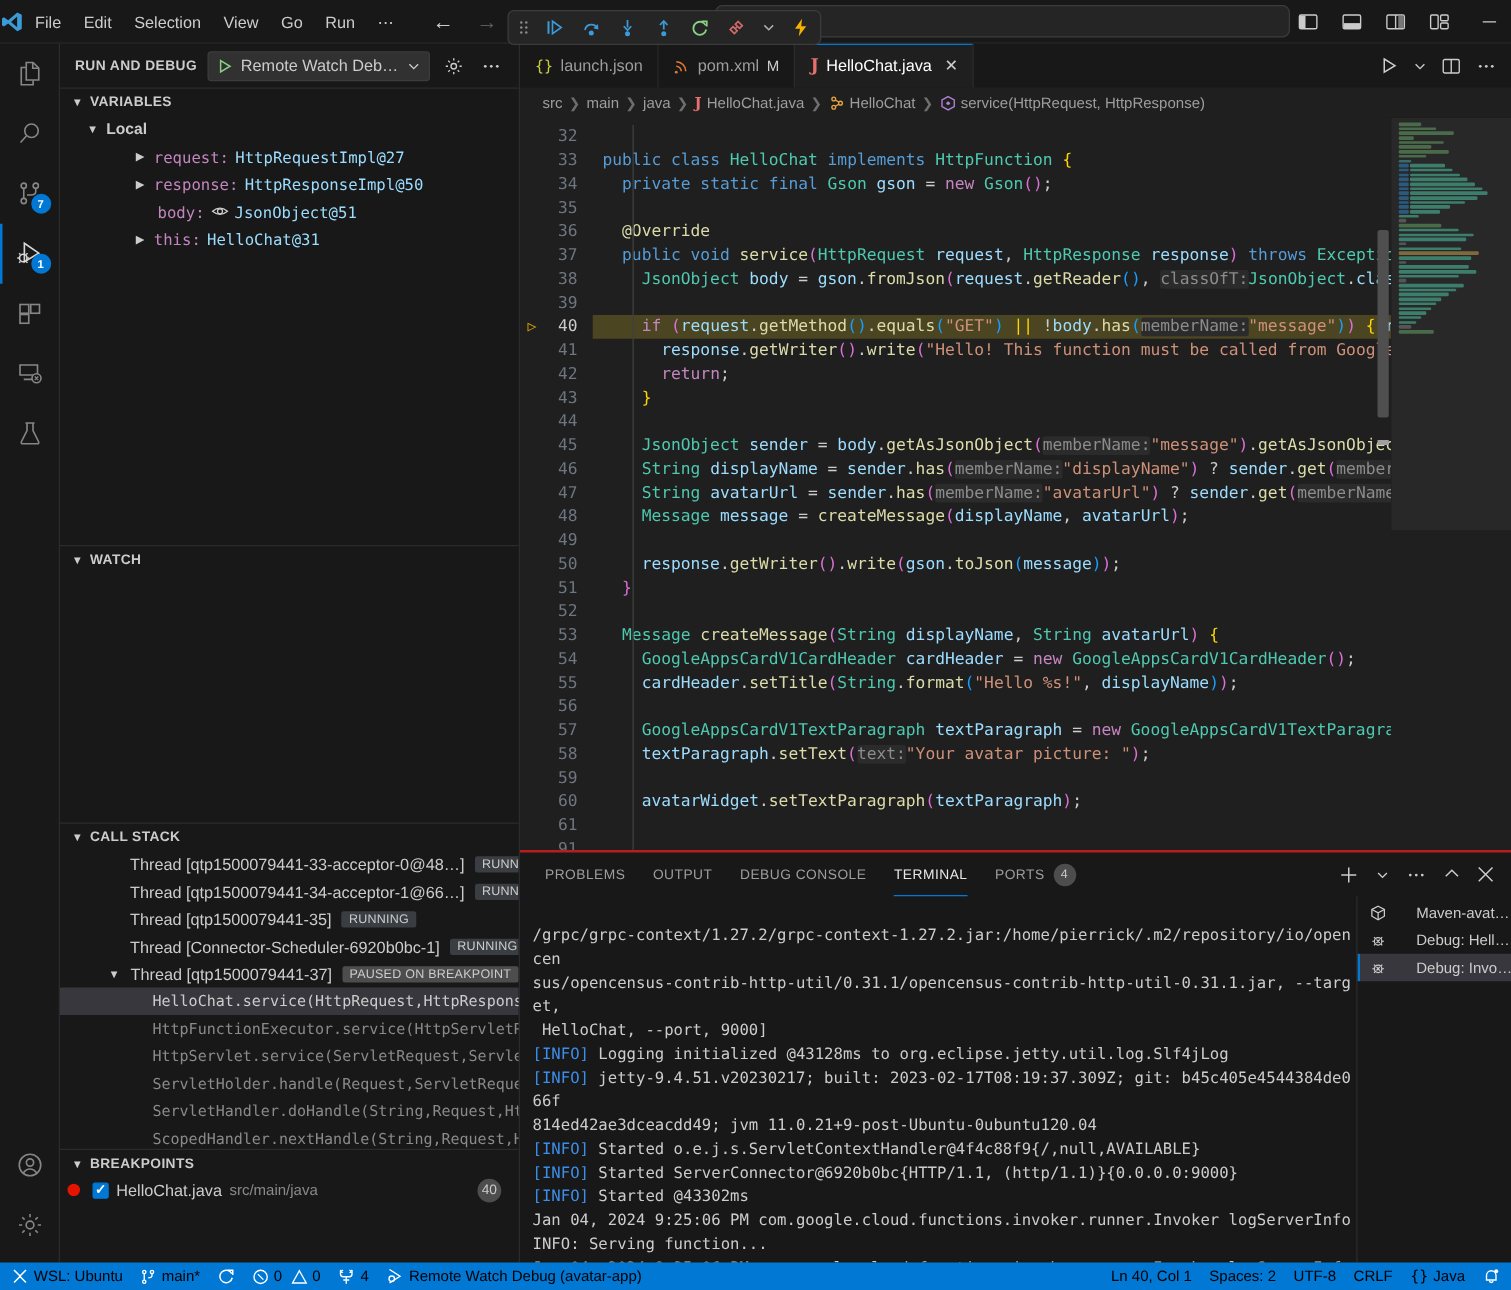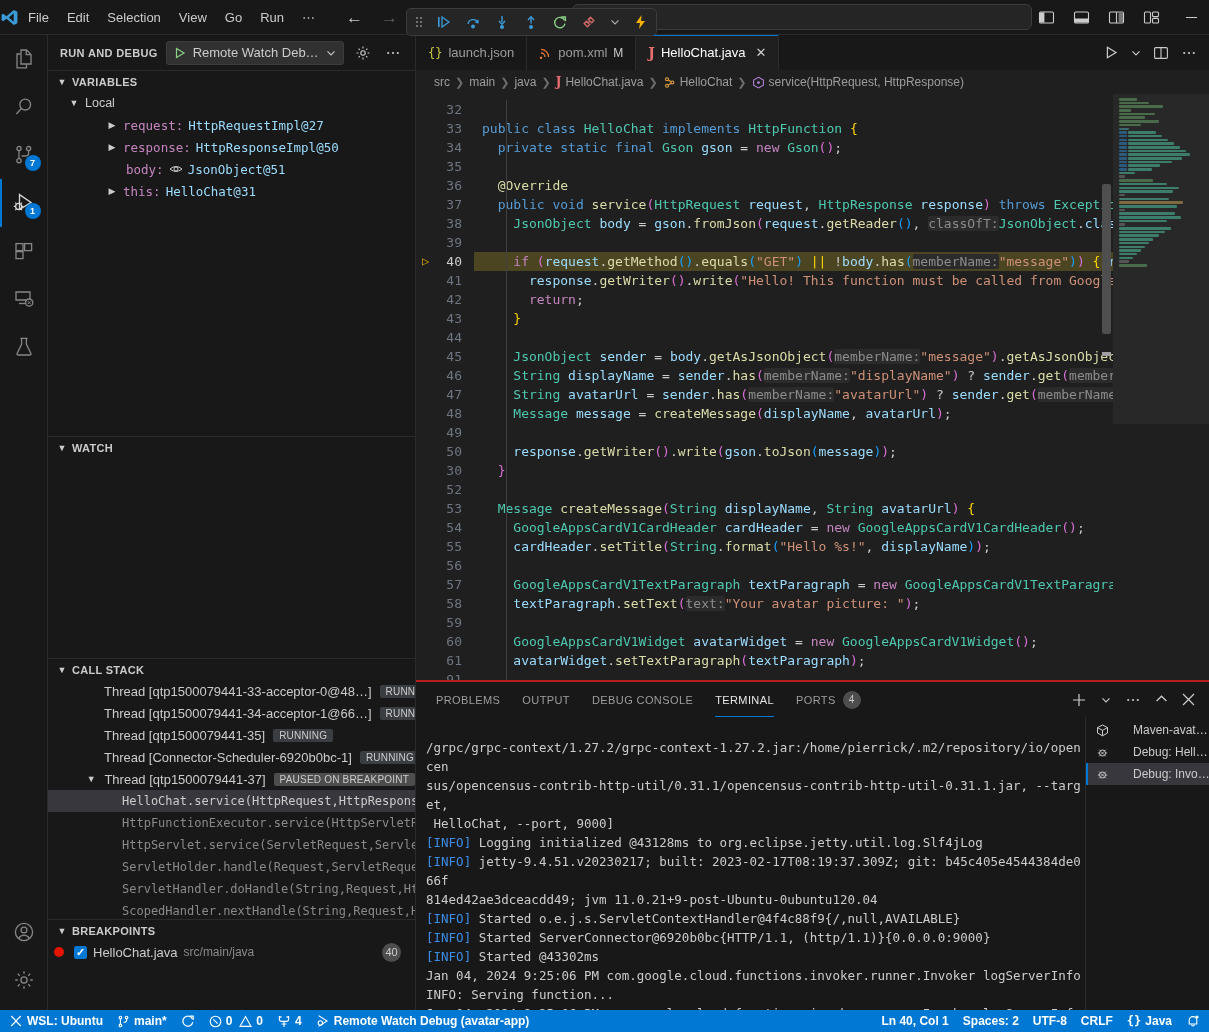--- a/index.html
+++ b/index.html
@@ -93,21 +93,21 @@
   }
   .sec-body { overflow: hidden; font-size: 13px; }
   .twisty { font-size: 9px; color: #cccccc; width: 12px; display: inline-block; text-align: center; }
 
   .var-row { height: 22px; display: flex; align-items: center; gap: 5px; padding-left: 18px; white-space: nowrap; cursor: pointer; }
   .var-row.lvl1 { padding-left: 20px; }
   .var-row.lvl2 { padding-left: 58px; }
   .var-row.lvl2b { padding-left: 78px; }
   .v-name { color: #c586c0; font-family: "DejaVu Sans Mono", monospace; font-size: 12.5px; }
   .v-val { color: #9cdcfe; font-family: "DejaVu Sans Mono", monospace; font-size: 12.5px; }
-  .v-local { color: #cccccc; font-weight: 400; font-size: 12.5px; }
+  .v-local { color: #cccccc; font-weight: 700; font-size: 12.5px; }
   .chev-r { color: #cccccc; font-size: 9px; width: 12px; text-align: center; }
 
   .stack-row {
     height: 22px; display: flex; align-items: center; padding-left: 24px; gap: 8px;
     white-space: nowrap; overflow: hidden; cursor: pointer; font-size: 13px;
   }
   .stack-row.thread { padding-left: 56px; color: #cccccc; }
   .stack-row.thread-expanded { padding-left: 38px; }
   .stack-row.frame {
     padding-left: 74px; font-family: "DejaVu Sans Mono", monospace; font-size: 12px; color: #8a8a8a;
@@ -232,21 +232,21 @@
     height: 22px; display: flex; align-items: center; gap: 24px; padding-left: 10px;
     font-size: 12px; color: #cccccc; white-space: nowrap; overflow: hidden; cursor: pointer;
     position: relative;
   }
   .tl-item.active { background: #37373d; }
   .tl-item.active::before { content:''; position:absolute; left:0; top:0; bottom:0; width:2px; background:#0078d4; }
 
   
   .statusbar {
     height: 22px; flex: 0 0 22px; background: #0078d4; display: flex; align-items: center;
-    color: #ffffff; font-size: 12px; padding: 0 2px; font-weight: bold;
+    color: #000000; font-size: 12px; padding: 0 2px;
   }
   .sb-i { display: flex; align-items: center; gap: 4px; padding: 0 7px; height: 22px; cursor: pointer; white-space: nowrap; }
   .sb-right { margin-left: auto; display: flex; align-items: center; }
 
   svg { display: block; }
 </style>
 </head>
 <body>
 
 <div class="app">
@@ -699,21 +699,21 @@
             <div class="gline">41</div>
             <div class="gline">42</div>
             <div class="gline">43</div>
             <div class="gline">44</div>
             <div class="gline">45</div>
             <div class="gline">46</div>
             <div class="gline">47</div>
             <div class="gline">48</div>
             <div class="gline">49</div>
             <div class="gline">50</div>
-            <div class="gline">30</div>
+            <div class="gline">51</div>
             <div class="gline">52</div>
             <div class="gline">53</div>
             <div class="gline">54</div>
             <div class="gline">55</div>
             <div class="gline">56</div>
             <div class="gline">57</div>
             <div class="gline">58</div>
             <div class="gline">59</div>
             <div class="gline">60</div>
             <div class="gline">61</div>
@@ -744,21 +744,20 @@
             <div class="cline">    <span class="v">response</span><span class="p">.</span><span class="f">getWriter</span><span class="br2">()</span><span class="p">.</span><span class="f">write</span><span class="br2">(</span><span class="v">gson</span><span class="p">.</span><span class="f">toJson</span><span class="br3">(</span><span class="v">message</span><span class="br3">)</span><span class="br2">)</span><span class="p">;</span></div>
             <div class="cline">  <span class="br2">}</span></div>
             <div class="cline"> </div>
             <div class="cline">  <span class="t">Message</span> <span class="f">createMessage</span><span class="br2">(</span><span class="t">String</span> <span class="v">displayName</span><span class="p">,</span> <span class="t">String</span> <span class="v">avatarUrl</span><span class="br2">)</span> <span class="br1">{</span></div>
             <div class="cline">    <span class="t">GoogleAppsCardV1CardHeader</span> <span class="v">cardHeader</span> <span class="p">=</span> <span class="kc">new</span> <span class="t">GoogleAppsCardV1CardHeader</span><span class="br2">()</span><span class="p">;</span></div>
             <div class="cline">    <span class="v">cardHeader</span><span class="p">.</span><span class="f">setTitle</span><span class="br2">(</span><span class="t">String</span><span class="p">.</span><span class="f">format</span><span class="br3">(</span><span class="s">"Hello %s!"</span><span class="p">,</span> <span class="v">displayName</span><span class="br3">)</span><span class="br2">)</span><span class="p">;</span></div>
             <div class="cline"> </div>
             <div class="cline">    <span class="t">GoogleAppsCardV1TextParagraph</span> <span class="v">textParagraph</span> <span class="p">=</span> <span class="kc">new</span> <span class="t">GoogleAppsCardV1TextParagra</span></div>
             <div class="cline">    <span class="v">textParagraph</span><span class="p">.</span><span class="f">setText</span><span class="br2">(</span><span class="hint">text:</span><span class="s">"Your avatar picture: "</span><span class="br2">)</span><span class="p">;</span></div>
             <div class="cline"> </div>
-            <div class="cline">    <span class="t">GoogleAppsCardV1Widget</span> <span class="v">avatarWidget</span> <span class="p">=</span> <span class="kc">new</span> <span class="t">GoogleAppsCardV1Widget</span><span class="br2">()</span><span class="p">;</span></div>
             <div class="cline">    <span class="v">avatarWidget</span><span class="p">.</span><span class="f">setTextParagraph</span><span class="br2">(</span><span class="v">textParagraph</span><span class="br2">)</span><span class="p">;</span></div>
             <div class="cline"> </div>
 
           </div>
 
           <div class="editor-scroll"></div>
           <div class="hl-mark" style="top:258px"></div>
         </div>
 
         <div class="minimap">

